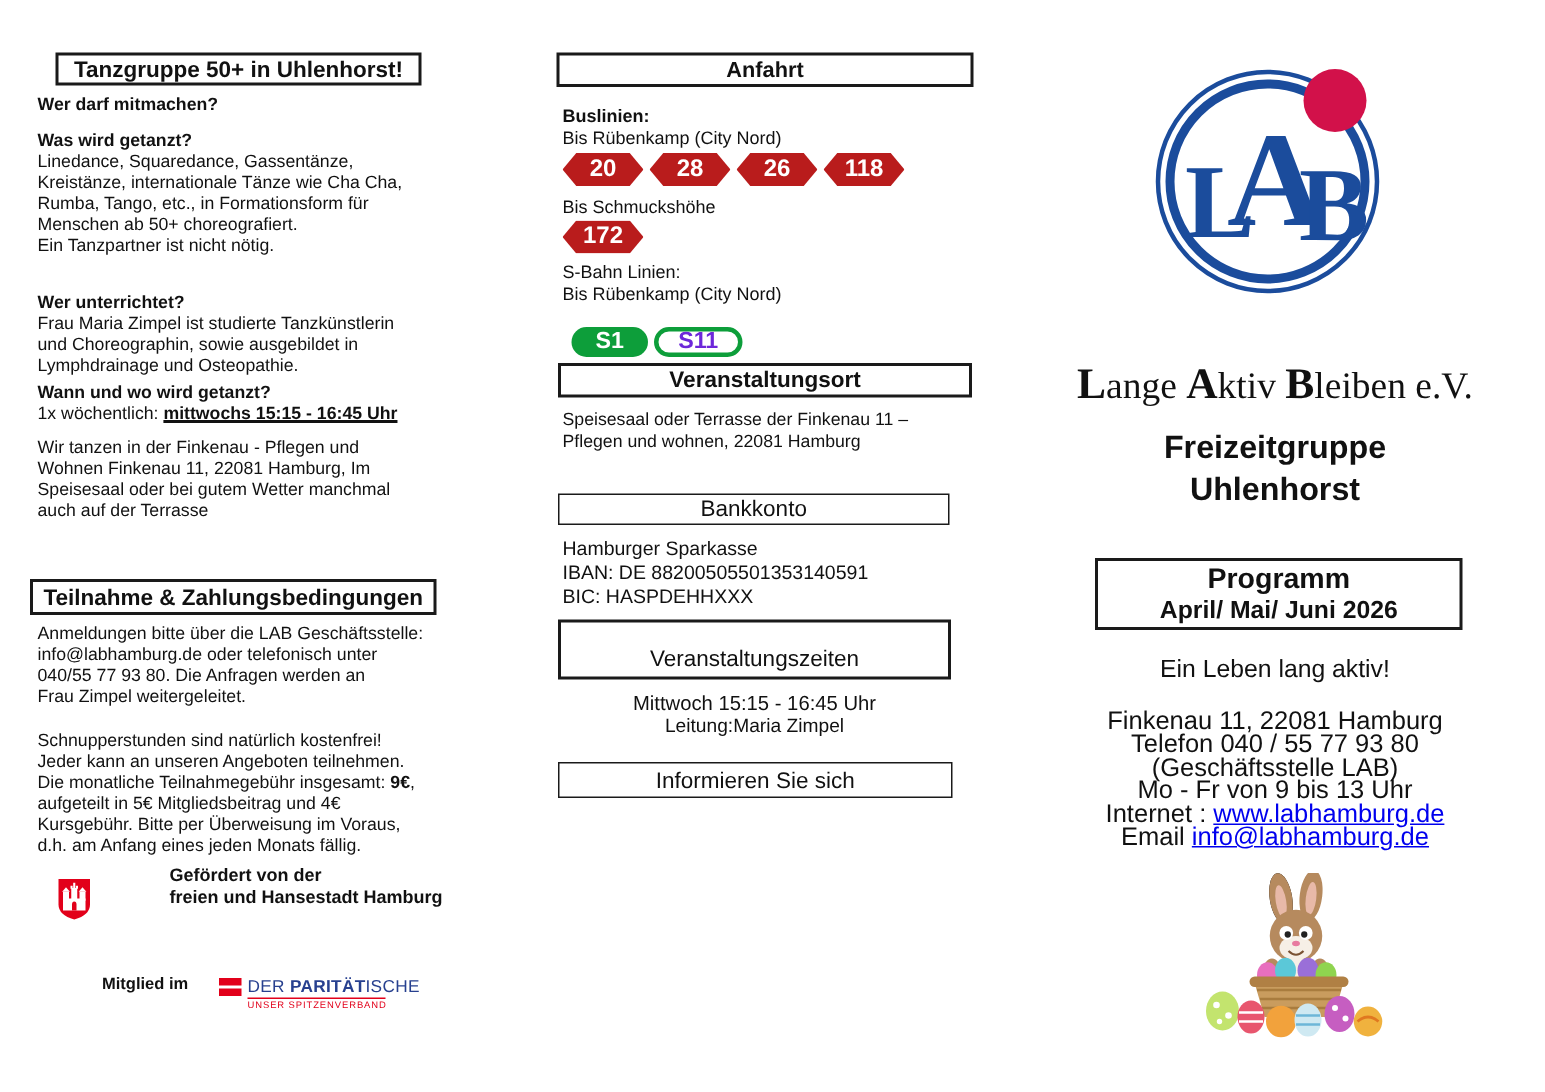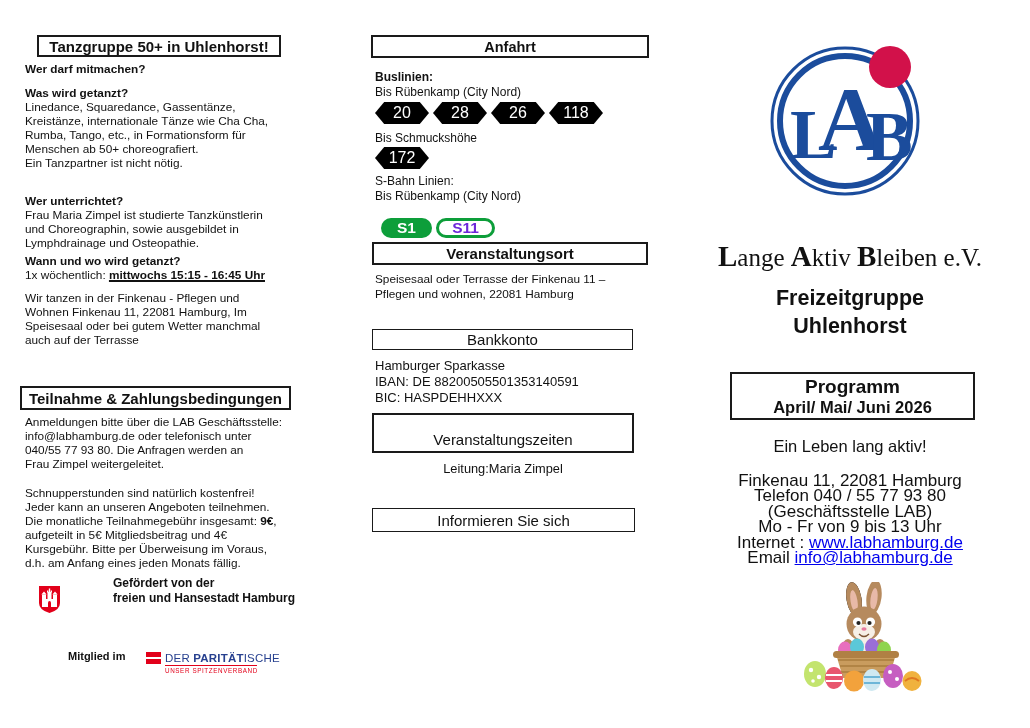--- a/index.html
+++ b/index.html
@@ -49,23 +49,23 @@
   .pari-main b { font-weight:bold; }
   .pari-sub { margin-left:19px; margin-top:1px; border-top:1.5px solid #e2001a; padding-top:1px;
               font-size:6.3px; color:#e2001a; letter-spacing:0.6px; white-space:nowrap; width:92px; }
 
   
   .anfahrt-box { left:371px; top:35px; width:278px; height:23px; font-weight:bold; font-size:14.5px; }
   .mid-label-b { font-weight:bold; font-size:12px; }
   .mid-label { font-size:12px; }
   .badge-row { display:flex; gap:4px; }
   .bus-badge {
-    width:54px; height:22px; background:#000000; color:#fff;
+    width:54px; height:22px; background:#b91c1c; color:#fff;
     display:flex; align-items:center; justify-content:center;
-    font-weight:normal; font-size:16px;
+    font-weight:bold; font-size:16px;
     clip-path:polygon(0 50%, 17% 0, 83% 0, 100% 50%, 83% 100%, 17% 100%);
   }
   .s-badge {
     height:20px; border-radius:11px;
     display:flex; align-items:center; justify-content:center;
     font-weight:bold; font-size:15.5px;
   }
   .s-filled { width:51px; background:#0d9e3a; color:#fff; }
   .s-outline { width:59px; background:#fff; color:#6d28d9; border:3px solid #0d9e3a; }
   .ort-box { left:372px; top:242px; width:276px; height:23px; font-weight:bold; font-size:15px; }
@@ -218,20 +218,21 @@
   <span>Bankkonto</span>
 </div>
 <div class="abs pre bank-text">Hamburger Sparkasse
 IBAN: DE 88200505501353140591
 BIC: HASPDEHHXXX</div>
 
 <div class="abs boxtitle zeiten-box">
   <span>Veranstaltungszeiten</span>
 </div>
 <div class="abs zeiten-text">
+  <div>Mittwoch 15:15 - 16:45 Uhr</div>
   <div class="l2">Leitung:Maria Zimpel</div>
 </div>
 
 <div class="abs boxtitle info-box">
   <span>Informieren Sie sich</span>
 </div>
 
 <div class="abs logo-wrap">
   <svg viewBox="0 0 158 154" width="158" height="154">
     <circle cx="79" cy="79" r="73" fill="none" stroke="#1b4c9c" stroke-width="3"></circle>

